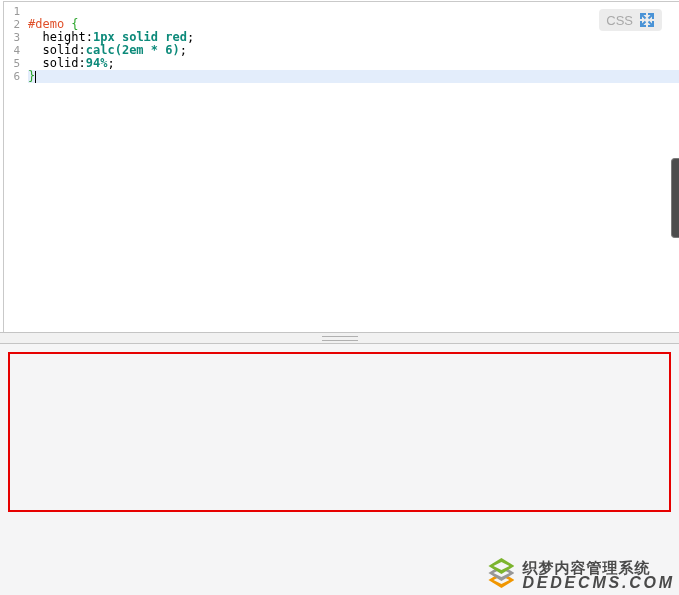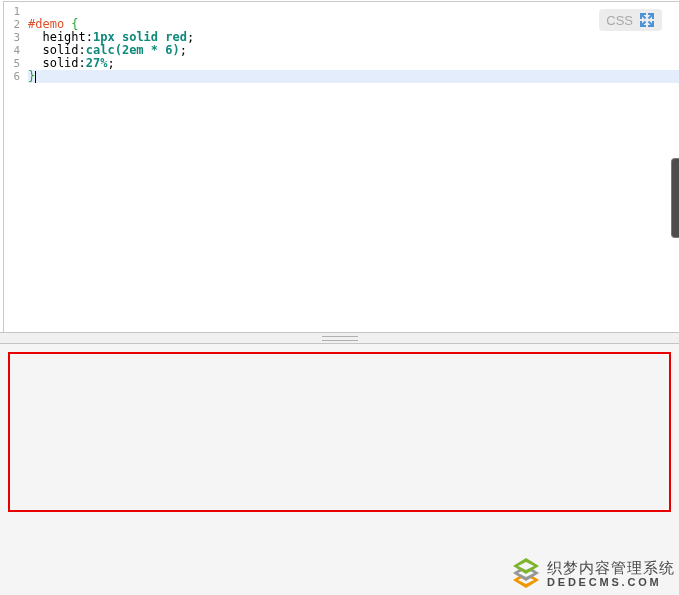--- a/index.html
+++ b/index.html
@@ -72,24 +72,24 @@
   }
   .logo { position:relative; width:30px; height:31px; flex:none; }
   .dm { position:absolute; left:2px; width:26px; height:16px;
         clip-path:polygon(50% 0,100% 50%,50% 100%,0 50%); }
   .dm i { position:absolute; left:5px; top:4px; width:16px; height:8px;
           background:#f5f5f6;
           clip-path:polygon(50% 0,100% 50%,50% 100%,0 50%); }
   .dm-green  { top:0;    background:#7cb42e; z-index:3; }
   .dm-gray   { top:7px;  background:#979797; z-index:2; }
   .dm-orange { top:14px; background:#f09600; z-index:1; }
-  .wm-title  { font-size:15px; font-weight:normal; color:#4a4a4a;
+  .wm-title  { font-size:15px; font-weight:bold; color:#4a4a4a;
                line-height:17px; letter-spacing:1px; }
-  .wm-domain { font-size:11px; font-weight:bold; color:#4a4a4a;
-               letter-spacing:2.8px; line-height:13px; }
+  .wm-domain { font-size:16px; font-weight:bold; color:#4a4a4a;
+               letter-spacing:2.8px; line-height:13px;font-style:italic; }
 </style>
 </head>
 <body>
 
 <div class="editor-pane">
 
   <div class="row">
     <span class="ln">1</span>
     <span class="code"></span>
   </div>
@@ -104,21 +104,21 @@
     <span class="code"><span>  height:</span><span class="t-val">1px solid red</span><span>;</span></span>
   </div>
 
   <div class="row">
     <span class="ln">4</span>
     <span class="code"><span>  solid:</span><span class="t-val">calc(2em * 6)</span><span>;</span></span>
   </div>
 
   <div class="row">
     <span class="ln">5</span>
-    <span class="code"><span>  solid:</span><span class="t-val">27%</span><span>;</span></span>
+    <span class="code"><span>  solid:</span><span class="t-val">94%</span><span>;</span></span>
   </div>
 
   <div class="row">
     <span class="ln">6</span>
     <span class="code active"><span class="t-brace">}</span><span class="cursor"></span></span>
   </div>
 
   <div class="css-badge">
     <span class="lbl">CSS</span>
     <svg width="16" height="16" viewBox="0 0 16 16">

